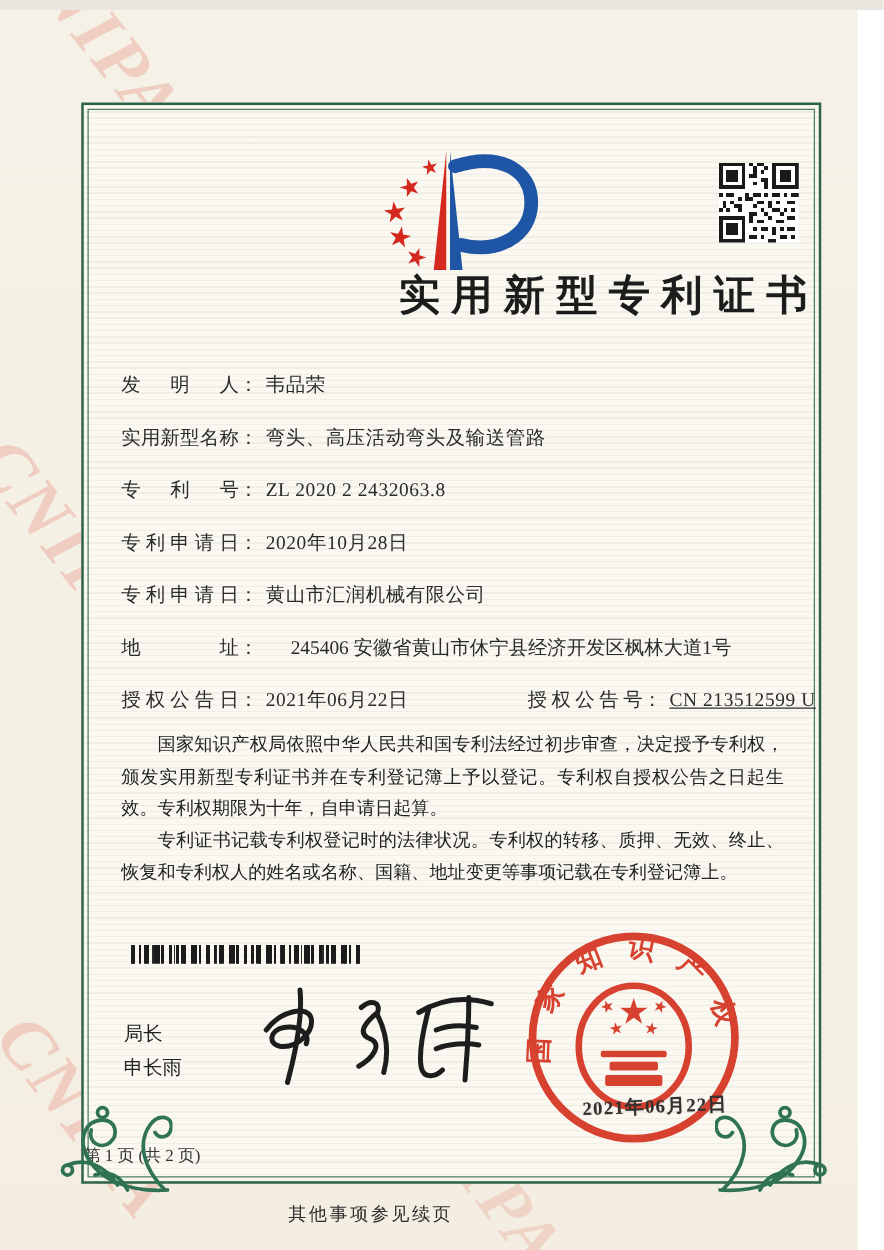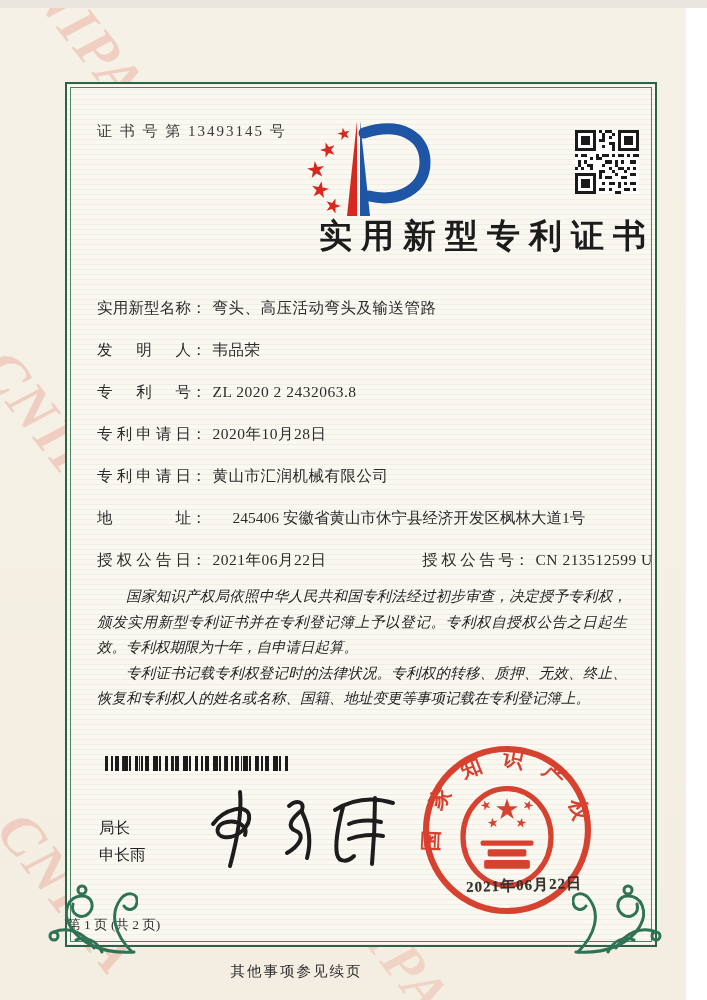--- a/index.html
+++ b/index.html
@@ -35,23 +35,23 @@
   .qr{left:508px;top:46px;width:64px;height:64px;}
   .title{
     left:0;right:0;top:130px;text-align:right;
     font-size:33px;font-weight:bold;letter-spacing:9px;color:#1c1c1c;
   }
   .fields{left:30px;top:214px;width:530px;font-size:15.5px;}
   .f-row{height:42px;white-space:nowrap;}
   .f-label{display:inline-block;width:94px;text-align:justify;text-align-last:justify;vertical-align:top;}
   .f-colon{display:inline-block;}
   .f-value{margin-left:6px;letter-spacing:0.5px;}
-  .f-pair2{position:absolute;left:325px;white-space:nowrap;}
+  .f-pair2{position:absolute;left:325px;white-space:nowrap;text-decoration:underline;}
   .paras{left:30px;top:500px;width:530px;font-size:14.5px;line-height:25.5px;
-         text-align:justify;color:#222;font-style:italic;}
+         text-align:justify;color:#222;}
   .paras p{margin:0;text-indent:2em;}
   .barcode{
     left:38px;top:672px;width:186px;height:15px;
     background-image:
       repeating-linear-gradient(90deg,#1b1b1b 0 2px,rgba(0,0,0,0) 2px 6px),
       repeating-linear-gradient(90deg,#1b1b1b 0 3px,rgba(0,0,0,0) 3px 10px),
       repeating-linear-gradient(90deg,#2a2a2a 0 1px,rgba(0,0,0,0) 1px 17px);
   }
   .signer{left:32px;top:730px;font-size:15.5px;line-height:27px;color:#222;
           font-family:"Liberation Sans","DejaVu Sans",sans-serif;}
@@ -81,21 +81,20 @@
   <div class="wm" style="left:-18px;top:-20px;font-size:58px;">CNIPA</div>
   <div class="wm" style="left:618px;top:-46px;font-size:56px;">CNIPA</div>
   <div class="wm" style="left:428px;top:240px;font-size:60px;color:rgba(210,190,180,0.5);">CNIPA</div>
   <div class="wm" style="left:-42px;top:390px;font-size:58px;">CNIPA</div>
   <div class="wm" style="left:-26px;top:852px;font-size:58px;">CNIPA</div>
   <div class="wm" style="left:292px;top:896px;font-size:56px;color:rgba(233,163,150,0.35);">CNIPA</div>
 
   <div class="frame">
     <div class="frame-line"></div>
 
-    <div class="abs cert-number">证 书 号 第 13493145 号</div>
 
     <svg class="abs logo" viewBox="0 0 180 98">
       <defs>
         <path id="st" d="M0,-1 L0.224,-0.309 0.951,-0.309 0.363,0.118 0.588,0.809 0,0.382 -0.588,0.809 -0.363,0.118 -0.951,-0.309 -0.224,-0.309 Z"></path>
       </defs>
       <g fill="#d5281e">
         <use href="#st" transform="translate(73,14) scale(6.5) rotate(-12)"></use>
         <use href="#st" transform="translate(57,30) scale(8) rotate(-18)"></use>
         <use href="#st" transform="translate(45,50) scale(9) rotate(-8)"></use>
         <use href="#st" transform="translate(49,70) scale(9) rotate(10)"></use>
@@ -172,24 +171,24 @@
           <rect x="13" y="20" width="2" height="1"></rect>
           <rect x="16" y="19" width="2" height="1"></rect>
           <rect x="19" y="19" width="1" height="1"></rect>
       </g>
     </svg>
 
     <div class="abs title">实用新型专利证书</div>
 
     <div class="abs fields">
       <div class="f-row">
+        <span class="f-label">发明人</span><span class="f-colon">：</span><span class="f-value">韦品荣</span>
+      </div>
+      <div class="f-row">
         <span class="f-label">实用新型名称</span><span class="f-colon">：</span><span class="f-value">弯头、高压活动弯头及输送管路</span>
-      </div>
-      <div class="f-row">
-        <span class="f-label">发明人</span><span class="f-colon">：</span><span class="f-value">韦品荣</span>
       </div>
       <div class="f-row">
         <span class="f-label">专利号</span><span class="f-colon">：</span><span class="f-value">ZL 2020 2 2432063.8</span>
       </div>
       <div class="f-row">
         <span class="f-label">专利申请日</span><span class="f-colon">：</span><span class="f-value">2020年10月28日</span>
       </div>
       <div class="f-row">
         <span class="f-label">专利申请日</span><span class="f-colon">：</span><span class="f-value">黄山市汇润机械有限公司</span>
       </div>

